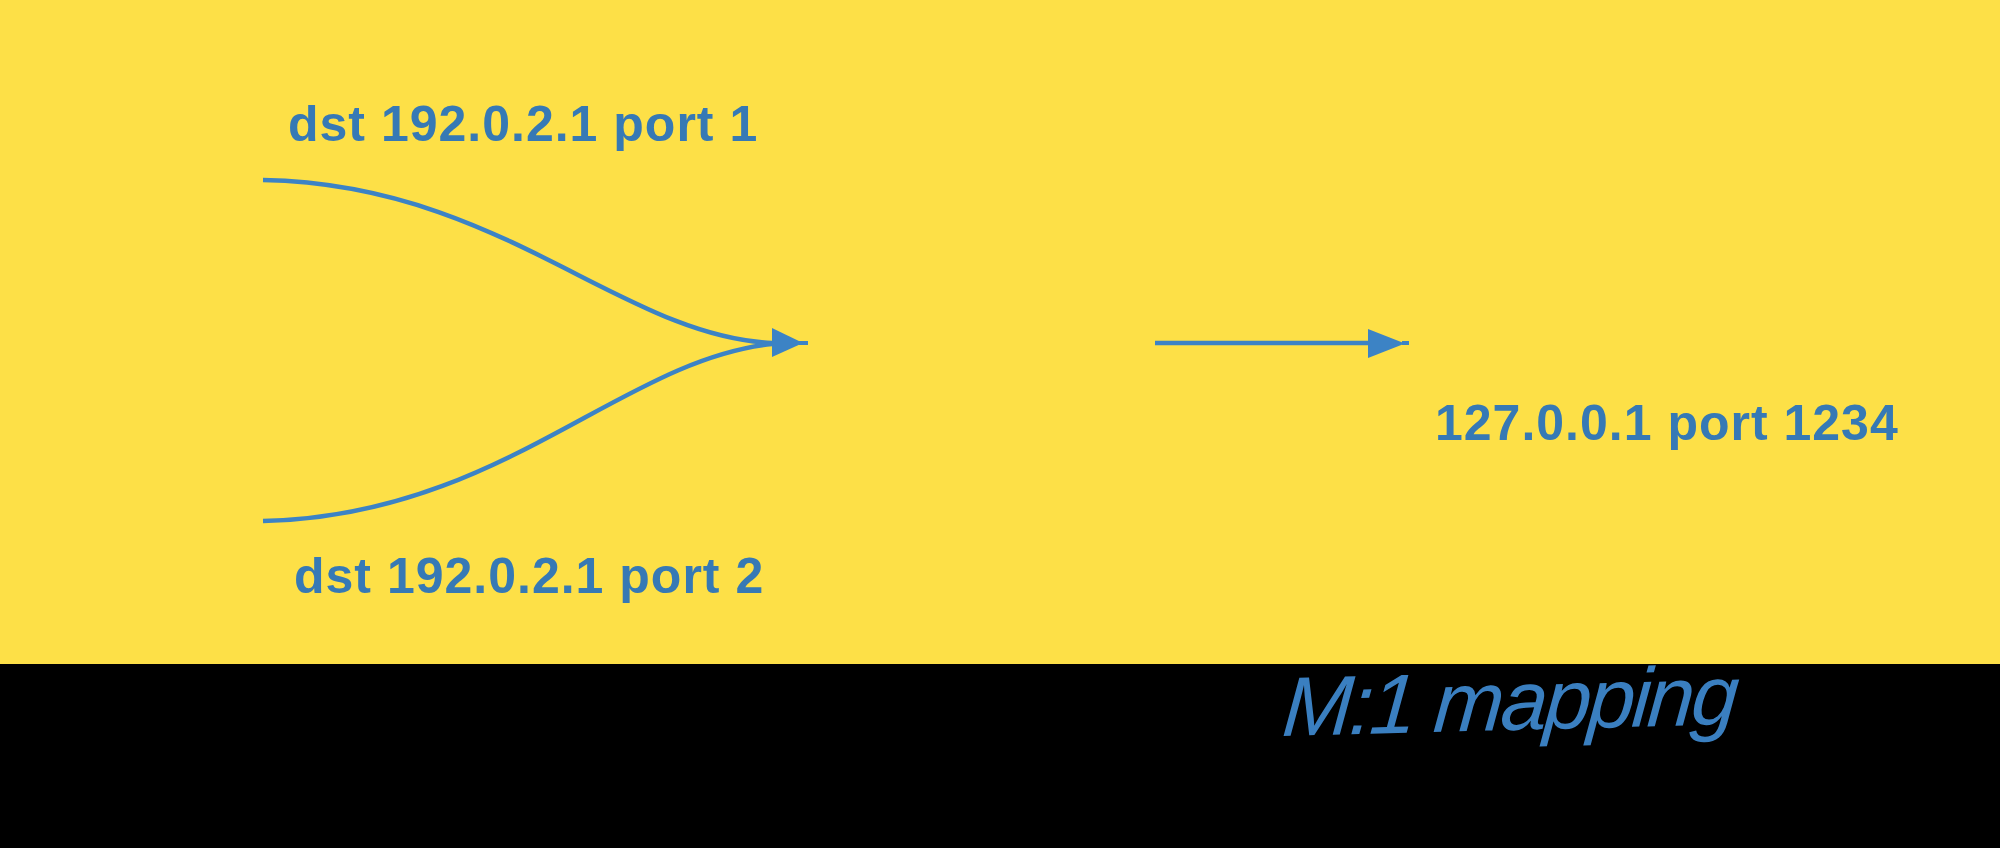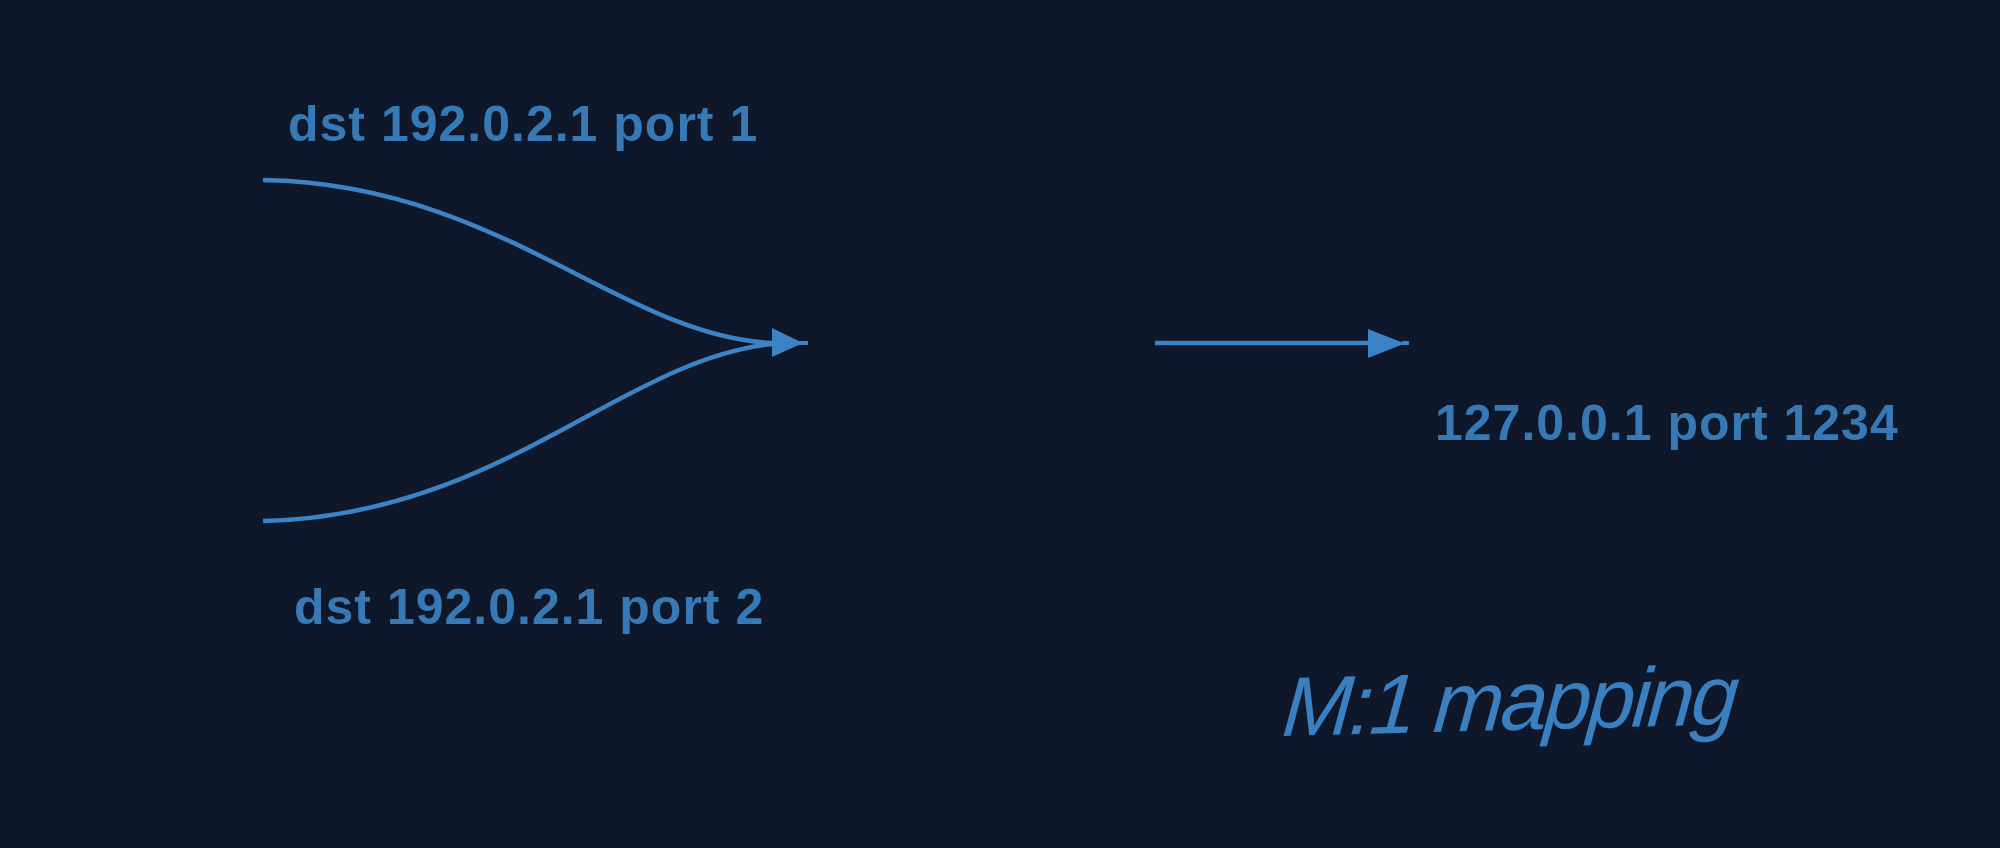--- a/index.html
+++ b/index.html
@@ -7,22 +7,22 @@
     padding: 0;
     width: 2000px;
     height: 848px;
     background: #000000;
     overflow: hidden;
     font-family: "Liberation Sans", sans-serif;
   }
   .canvas {
     position: relative;
     width: 2000px;
-    height: 848px;
-    background: #0f172a;
+    height: 664px;
+    background: #fde047;
   }
   .diagram-svg {
     position: absolute;
     left: 0;
     top: 0;
     width: 2000px;
     height: 848px;
   }
   .label {
     position: absolute;
@@ -56,19 +56,19 @@
     <path d="M 772 328 L 803 343 L 772 357 Z" fill="#3c83c5"></path>
     <line x1="799" y1="343" x2="808" y2="343" stroke-width="4" stroke="#3c83c5"></line>
 
     <line x1="1155" y1="343" x2="1371" y2="343" stroke-width="4.5" stroke="#3c83c5"></line>
     <path d="M 1368 329 L 1405 343.5 L 1368 358 Z" fill="#3c83c5"></path>
     <line x1="1402" y1="343" x2="1409" y2="343" stroke-width="4" stroke="#3c83c5"></line>
   </svg>
 
   <div class="label" style="left: 288px; top: 99px; color: rgb(54, 121, 181);">dst 192.0.2.1 port 1</div>
 
-  <div class="label" style="left: 294px; top: 582px; color: rgb(54, 121, 181);">dst 192.0.2.1 port 2</div>
+  <div class="label" style="left: 294px; top: 551px; color: rgb(54, 121, 181);">dst 192.0.2.1 port 2</div>
 
   <div class="label" style="left: 1435px; top: 398px; color: rgb(54, 121, 181);">127.0.0.1 port 1234</div>
 
   <div class="annotation" style="left: 1280px; top: 665px; color: rgb(58, 127, 192);">M:1 mapping</div>
 
 </div>
 
 </body></html>

